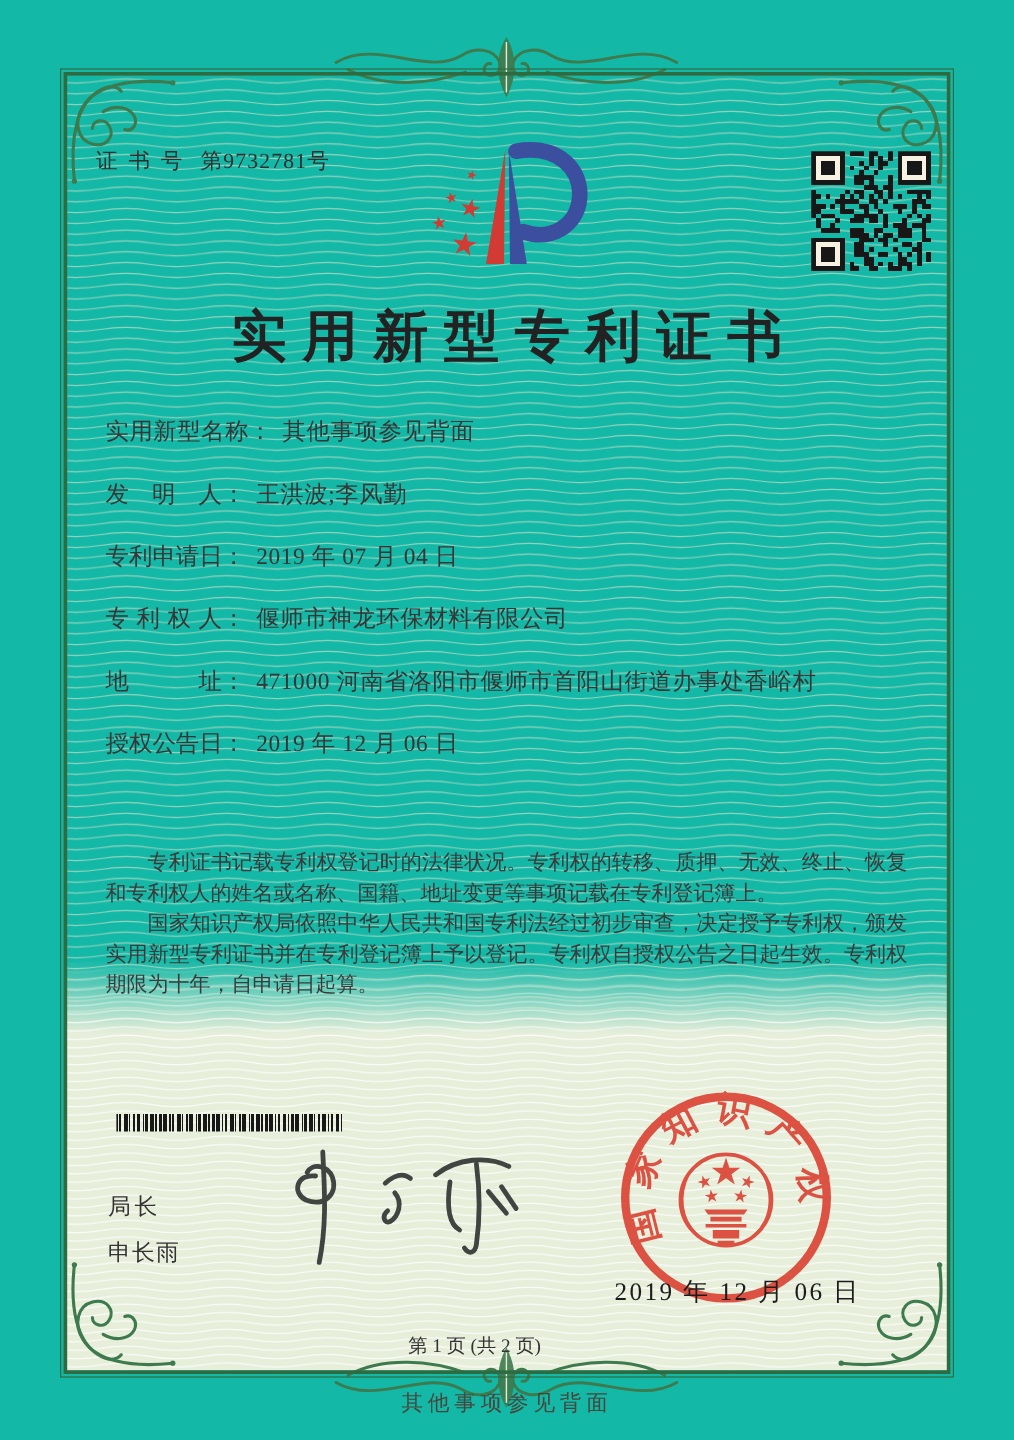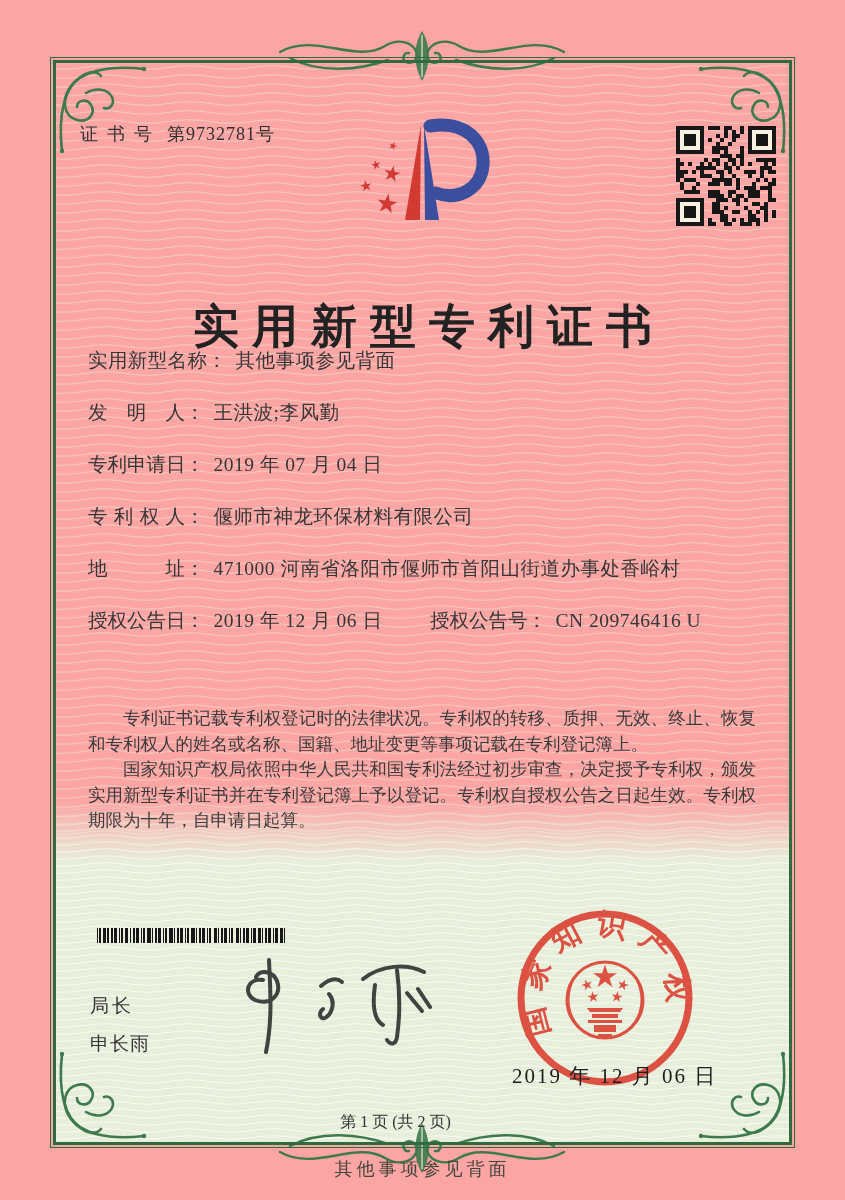--- a/index.html
+++ b/index.html
@@ -1,34 +1,34 @@
 <!DOCTYPE html>
 <html><head>
 <meta charset="utf-8">
 <style>
   * { margin:0; padding:0; box-sizing:border-box; }
   html,body { width:845px; height:1200px; }
   body { background:#f7f2e1; font-family:"Liberation Serif","DejaVu Serif",serif; }
-  .page { position:relative; width:845px; height:1200px; background:#fca5a5; overflow:hidden; color:#2d2d2d; }
+  .page { position:relative; width:845px; height:1200px; background:#14b8a6; overflow:hidden; color:#2d2d2d; }
 
   svg.decor { position:absolute; left:0; top:0; width:845px; height:1200px; }
 
   .frame-outer { position:absolute; left:50px; top:57px; width:745px; height:1091px;
                  border:1.5px solid #2f6b40; padding:2px; pointer-events:none; }
   .frame-inner { width:100%; height:100%; border:3px solid #2f6b40; }
 
   .cert-no { position:absolute; left:80px; top:122px; font-size:18px; color:#2f2f2f; }
   .cert-no .lbl { letter-spacing:0.5em; }
   .cert-no .num { margin-left:6px; letter-spacing:1px; }
 
   .logo { position:absolute; left:338px; top:114px; width:172px; height:122px; }
   .qr   { position:absolute; left:676px; top:126px; width:100px; height:100px; }
 
   .title { position:absolute; left:0; right:0; top:250px; text-align:center;
-           font-size:46px; font-weight:700; letter-spacing:13px; padding-left:13px; color:#222;margin-top:46px; }
+           font-size:46px; font-weight:700; letter-spacing:13px; padding-left:13px; color:#222; }
 
   .fields { position:absolute; left:88px; top:350px; width:680px; font-size:19.5px; color:#363636; }
   .frow { margin-bottom:30px; line-height:22px; white-space:nowrap; position:relative; }
   .flabel { display:inline-block; width:97px; text-align:justify; text-align-last:justify; vertical-align:bottom; }
   .flabel.wide { width:119px; }
   .fvalue { margin-left:9px; letter-spacing:0.5px; }
   .grant-no-group { position:absolute; left:342px; top:0; }
 
   .paras { position:absolute; left:88px; top:706px; width:668px; font-size:17.5px;
            line-height:25.5px; text-align:justify; color:#3a3a3a; }
@@ -146,23 +146,20 @@
       <span class="flabel">专利申请日</span><span>：</span><span class="fvalue">2019 年 07 月 04 日</span>
     </div>
     <div class="frow">
       <span class="flabel">专利权人</span><span>：</span><span class="fvalue">偃师市神龙环保材料有限公司</span>
     </div>
     <div class="frow">
       <span class="flabel">地址</span><span>：</span><span class="fvalue">471000 河南省洛阳市偃师市首阳山街道办事处香峪村</span>
     </div>
     <div class="frow">
       <span class="flabel">授权公告日</span><span>：</span><span class="fvalue">2019 年 12 月 06 日</span>
-      <span class="grant-no-group">
-        <span class="flabel">授权公告号</span><span>：</span><span class="fvalue">CN 209746416 U</span>
-      </span>
     </div>
   </div>
 
   <div class="paras">
     <p>专利证书记载专利权登记时的法律状况。专利权的转移、质押、无效、终止、恢复和专利权人的姓名或名称、国籍、地址变更等事项记载在专利登记簿上。</p>
     <p>国家知识产权局依照中华人民共和国专利法经过初步审查，决定授予专利权，颁发实用新型专利证书并在专利登记簿上予以登记。专利权自授权公告之日起生效。专利权期限为十年，自申请日起算。</p>
   </div>
 
   <svg class="barcode" viewBox="0 0 181 15" preserveAspectRatio="none" shape-rendering="crispEdges">
     <path fill="#171717" d="M0 0h1v15h-1zM2 0h2v15h-2zM6 0h3v15h-3zM10 0h1v15h-1zM13 0h2v15h-2zM16 0h3v15h-3zM21 0h1v15h-1zM23 0h2v15h-2zM27 0h3v15h-3zM31 0h1v15h-1zM34 0h2v15h-2zM37 0h3v15h-3zM42 0h1v15h-1zM44 0h2v15h-2zM48 0h3v15h-3zM52 0h1v15h-1zM55 0h2v15h-2zM58 0h3v15h-3zM63 0h1v15h-1zM65 0h2v15h-2zM69 0h3v15h-3zM73 0h1v15h-1zM76 0h2v15h-2zM79 0h3v15h-3zM84 0h1v15h-1zM86 0h2v15h-2zM90 0h3v15h-3zM94 0h1v15h-1zM97 0h2v15h-2zM100 0h3v15h-3zM105 0h1v15h-1zM107 0h2v15h-2zM111 0h3v15h-3zM115 0h1v15h-1zM118 0h2v15h-2zM121 0h3v15h-3zM126 0h1v15h-1zM128 0h2v15h-2zM132 0h3v15h-3zM136 0h1v15h-1zM139 0h2v15h-2zM142 0h3v15h-3zM147 0h1v15h-1zM149 0h2v15h-2zM153 0h3v15h-3zM157 0h1v15h-1zM160 0h2v15h-2zM163 0h3v15h-3zM168 0h1v15h-1zM170 0h2v15h-2zM174 0h3v15h-3zM178 0h1v15h-1z"></path>

